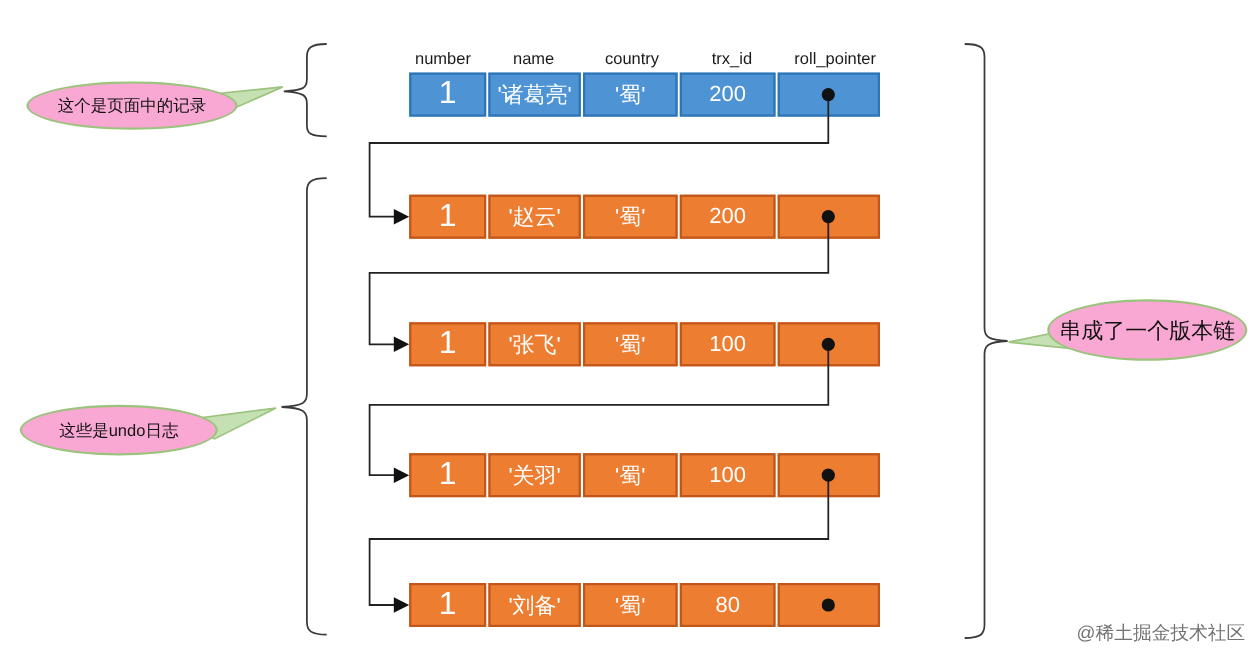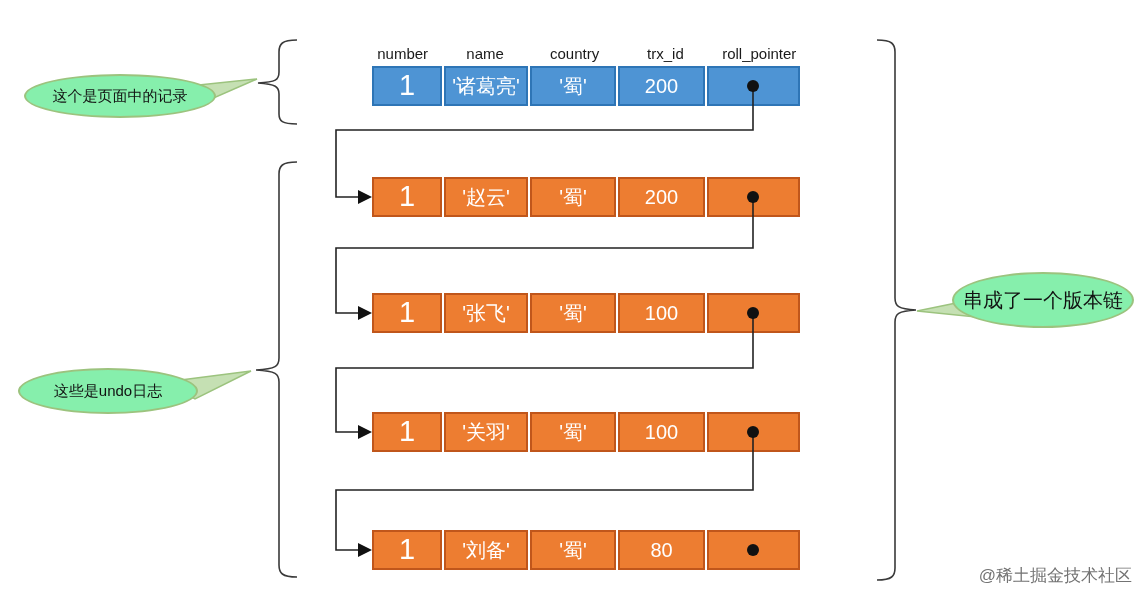--- a/index.html
+++ b/index.html
@@ -19,21 +19,21 @@
         color:#ffffff;font-size:20px;}
   .record .cell{background:#4E94D4;border:2px solid #2E75B6;}
   .undo   .cell{background:#ED7D31;border:2px solid #C0561B;}
   .cell.num{font-size:29px;padding-bottom:2px;}
   .r1{top:66px}.r2{top:177px}.r3{top:293px}.r4{top:412px}.r5{top:530px}
 
   
   .overlay{position:absolute;left:0;top:0;width:1144px;height:605px;z-index:5;pointer-events:none;}
 
   
-  .bubble{position:absolute;z-index:6;background:#86efac;border:2px solid #9CC37E;border-radius:50%;
+  .bubble{position:absolute;z-index:6;background:#f9a8d4;border:2px solid #9CC37E;border-radius:50%;
           display:flex;align-items:center;justify-content:center;font-size:15px;color:#111;
           box-sizing:border-box;text-align:center;}
   .b1{left:24px;top:74px;width:192px;height:44px;}
   .b2{left:18px;top:368px;width:180px;height:46px;}
   .b3{left:952px;top:272px;width:182px;height:56px;font-size:20px;}
 
   .watermark{position:absolute;right:12px;top:564px;z-index:6;font-size:17px;color:#737373;}
 </style>
 </head>
 <body>

